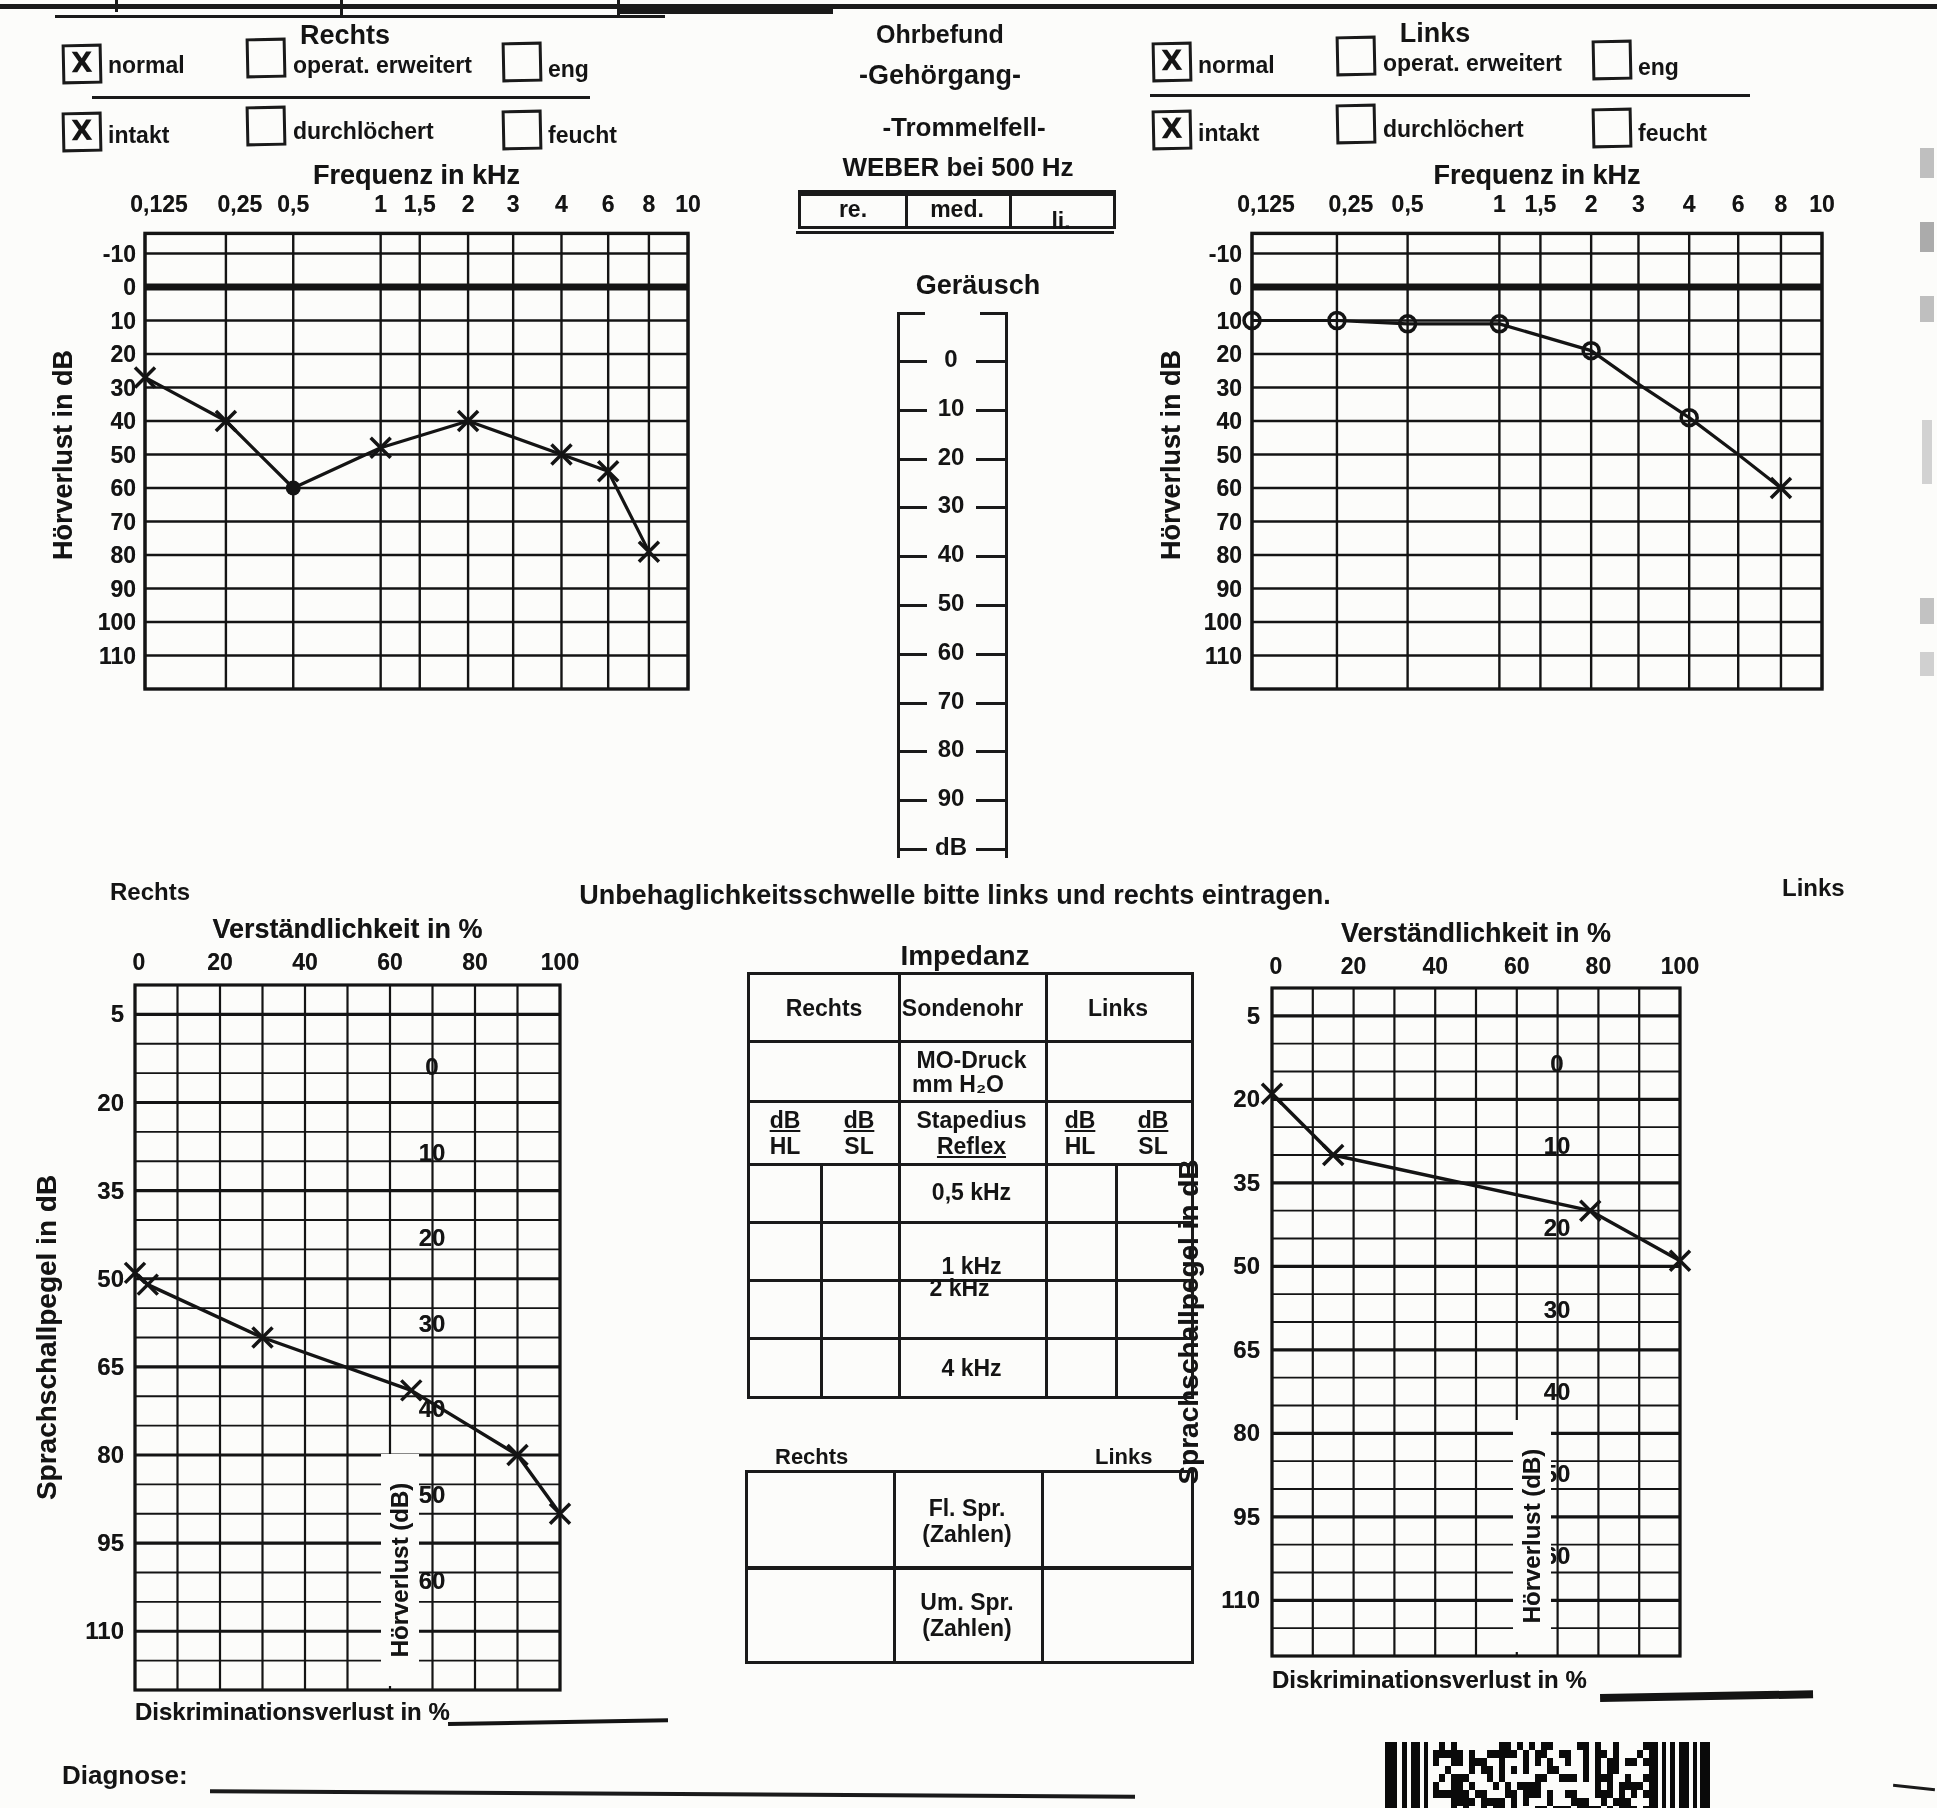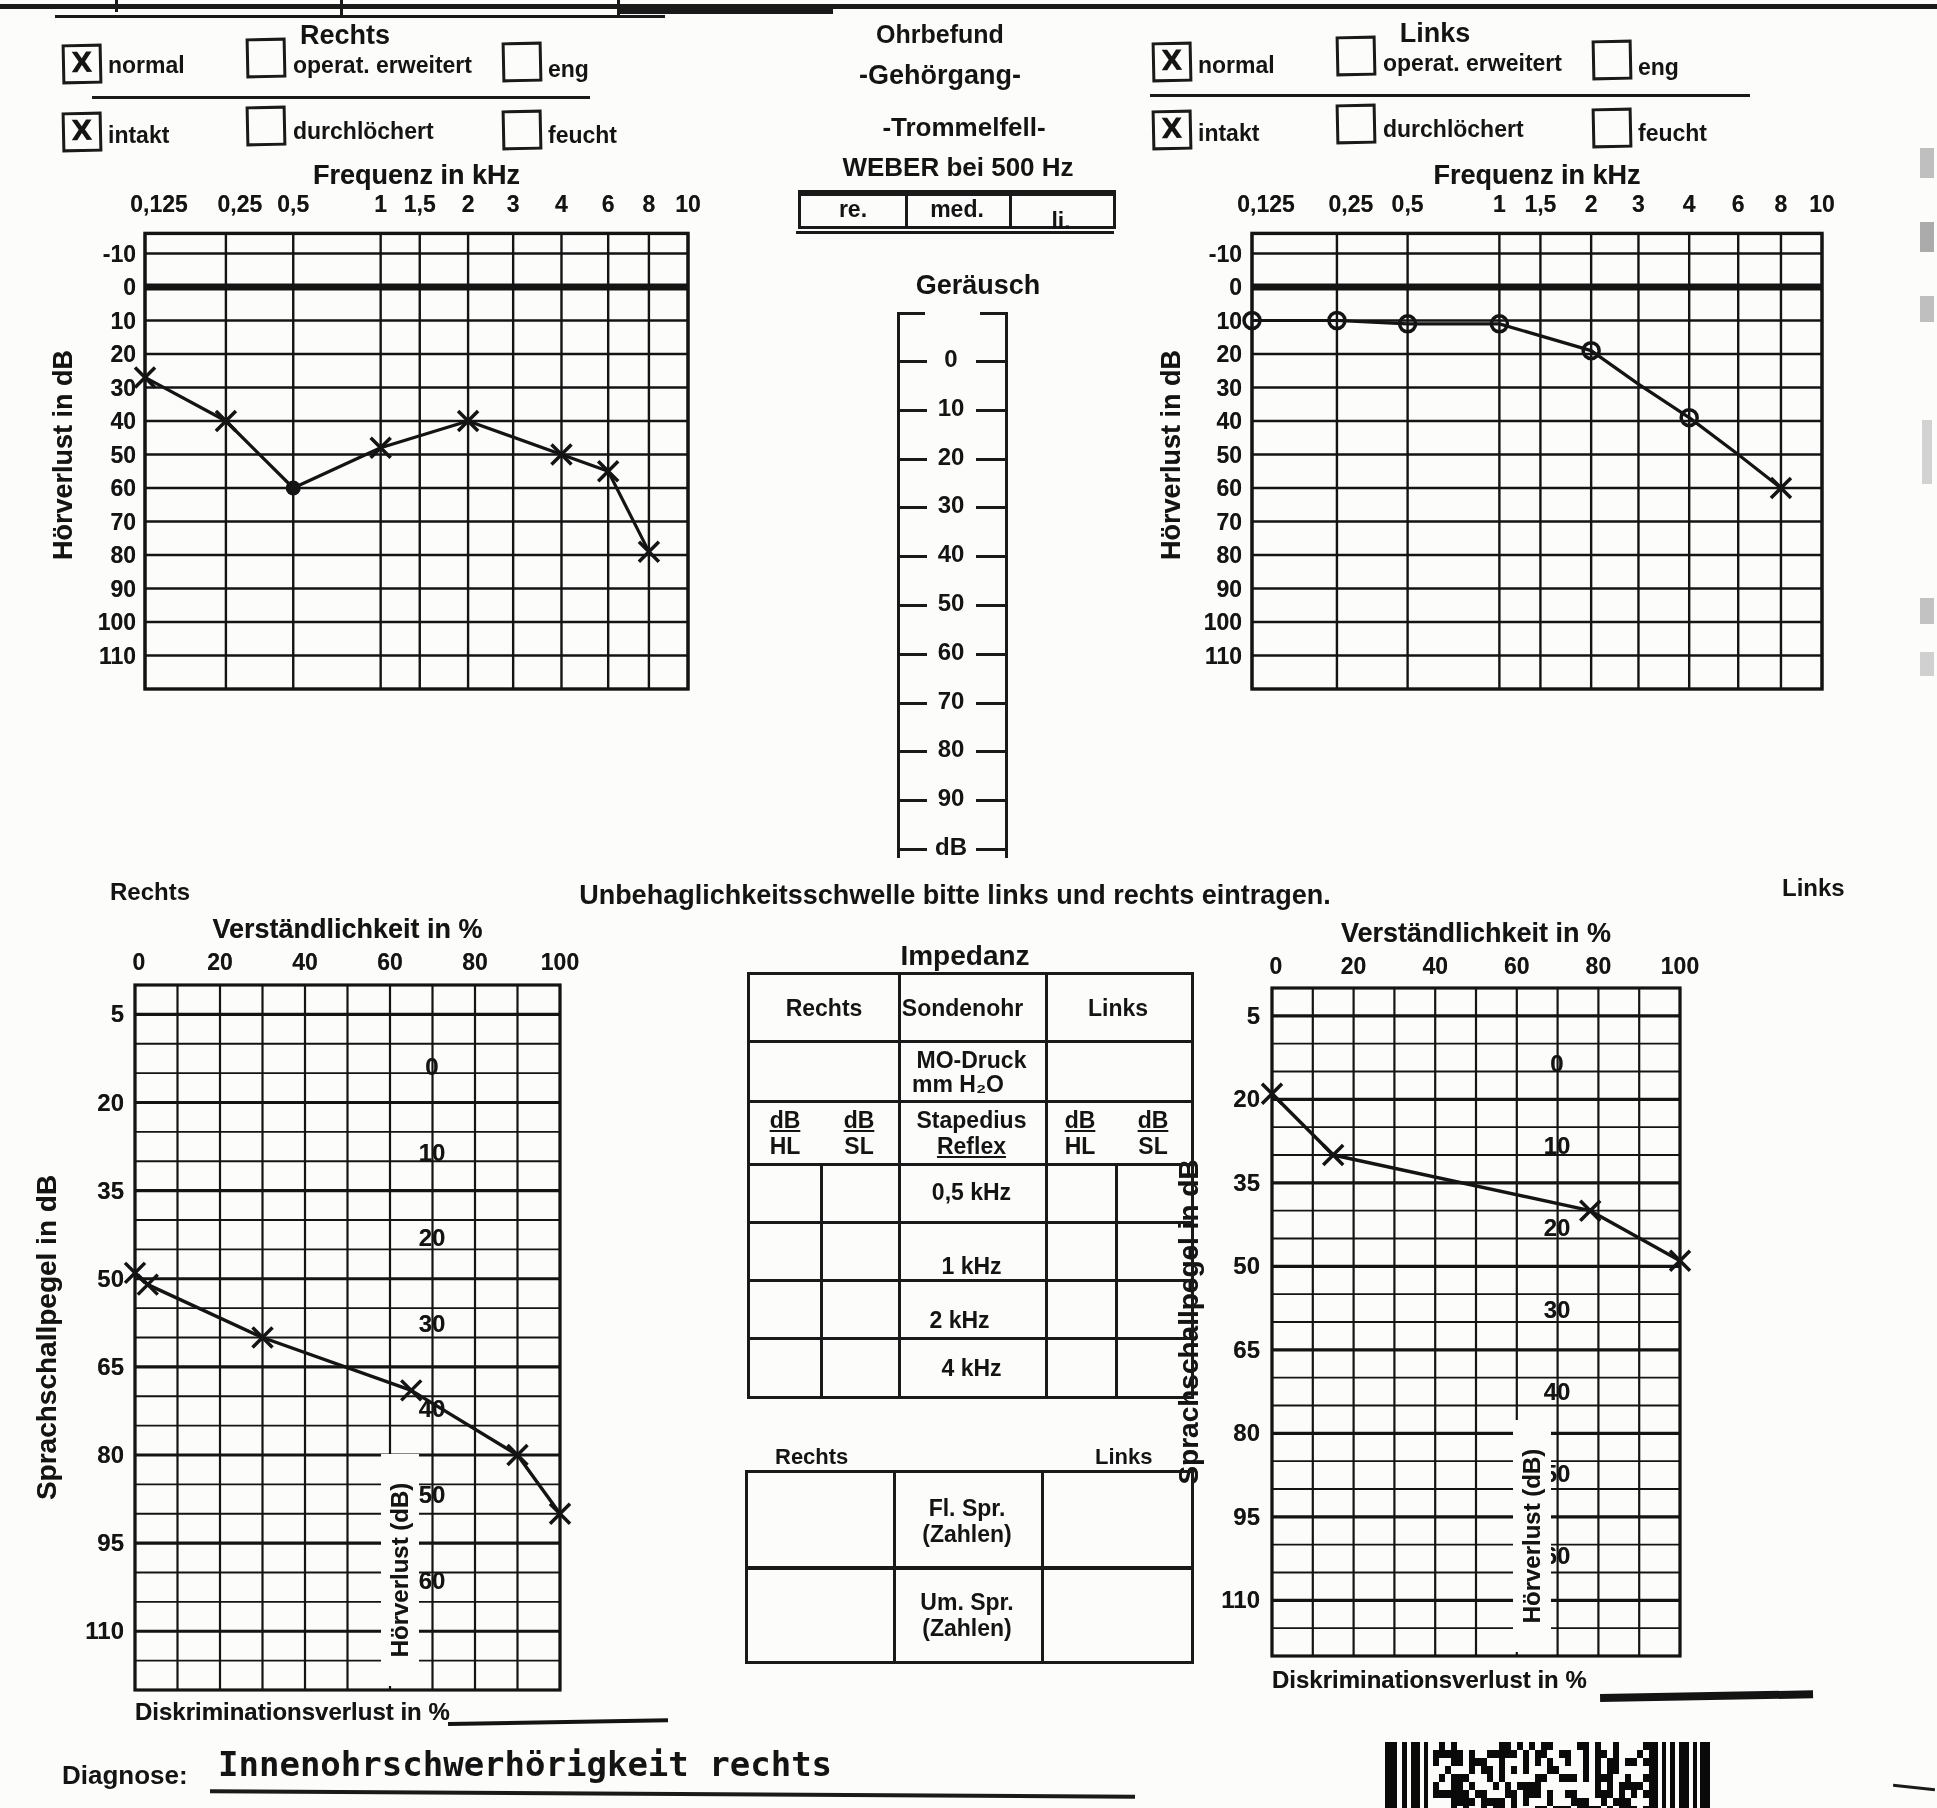--- a/index.html
+++ b/index.html
@@ -414,38 +414,37 @@
     <div class="cell" style="left:70px;top:158px;width:78px">SL</div>
     <div class="cell" style="left:148px;top:132px;width:147px">Stapedius</div>
     <div class="cell u" style="left:148px;top:158px;width:147px">Reflex</div>
     <div class="cell u" style="left:295px;top:132px;width:70px">dB</div>
     <div class="cell" style="left:295px;top:158px;width:70px">HL</div>
     <div class="cell u" style="left:365px;top:132px;width:76px">dB</div>
     <div class="cell" style="left:365px;top:158px;width:76px">SL</div>
 
     <div class="cell" style="left:148px;top:204px;width:147px">0,5 kHz</div>
     <div class="cell" style="left:148px;top:278px;width:147px">1 kHz</div>
-    <div class="cell" style="left:148px;top:332px;width:123px">2 kHz</div>
+    <div class="cell" style="left:148px;top:300px;width:123px">2 kHz</div>
     <div class="cell" style="left:148px;top:380px;width:147px">4 kHz</div>
   </div>
 
   <div class="lbl" style="left:775px;top:1444px;font-size:22px">Rechts</div>
   <div class="lbl" style="left:1095px;top:1444px;font-size:22px">Links</div>
   <div class="boxed" style="left:745px;top:1470px;width:443px;height:188px">
     <div class="vr" style="left:145px;top:0;width:3px;height:188px"></div>
     <div class="vr" style="left:293px;top:0;width:3px;height:188px"></div>
     <div class="hr" style="left:0;top:93px;width:443px;height:4px"></div>
     <div class="cell" style="left:145px;top:22px;width:148px">Fl. Spr.</div>
     <div class="cell" style="left:145px;top:48px;width:148px">(Zahlen)</div>
     <div class="cell" style="left:145px;top:116px;width:148px">Um. Spr.</div>
     <div class="cell" style="left:145px;top:142px;width:148px">(Zahlen)</div>
   </div>
 
   <div class="lbl" style="left:62px;top:1760px;font-size:26px">Diagnose:</div>
-  <div class="abs mono" style="left:218px;top:1744px;font-size:34px;font-weight:700;white-space:nowrap">Innenohrschwerhörigkeit rechts</div>
   <div class="hr" style="left:210px;top:1792px;width:925px;height:4px;transform:rotate(.35deg)"></div>
   <div class="hr" style="left:1893px;top:1786px;width:42px;height:3px;transform:rotate(6deg)"></div>
 
   <div class="abs" style="left:1385px;top:1742px;width:325px;height:66px" id="barcode"><svg width="325" height="66" xmlns="http://www.w3.org/2000/svg">
         <rect x="0" y="0" width="12" height="66" fill="#0a0a0a"></rect>
         <rect x="17" y="0" width="5" height="66" fill="#0a0a0a"></rect>
         <rect x="26" y="0" width="9" height="66" fill="#0a0a0a"></rect>
         <rect x="39" y="0" width="4" height="66" fill="#0a0a0a"></rect>
         <rect x="48" y="8" width="6" height="8" fill="#0a0a0a"></rect>
         <rect x="48" y="16" width="6" height="8" fill="#0a0a0a"></rect>

